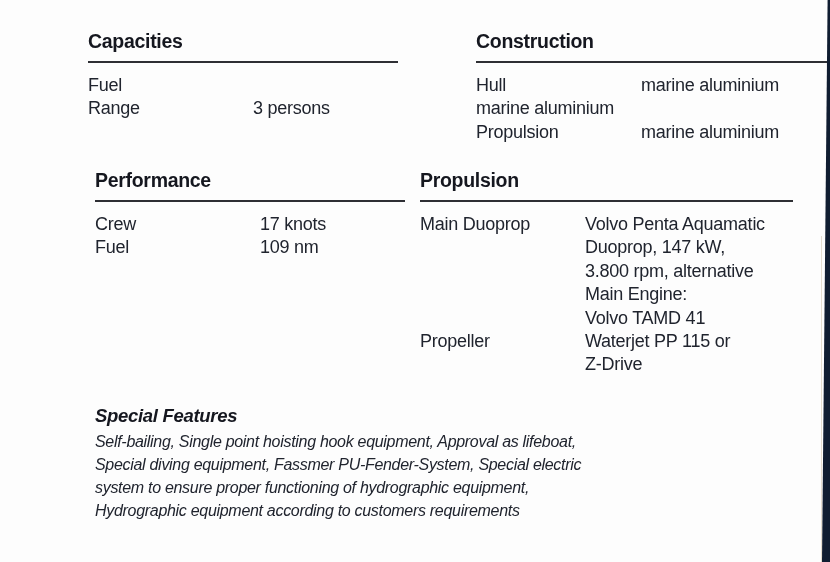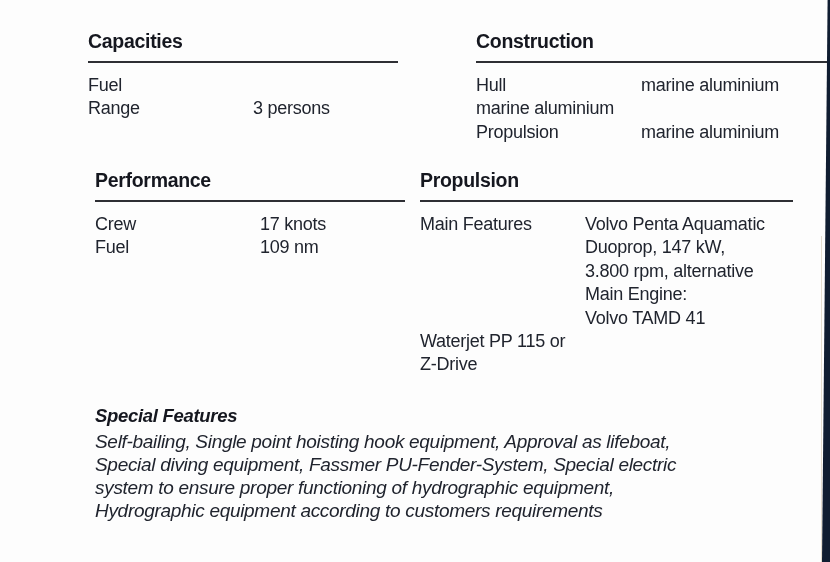--- a/index.html
+++ b/index.html
@@ -57,21 +57,21 @@
   .spec-value { white-space: pre-line; }
 
   #special { position: absolute; left: 95px; top: 405px; width: 625px; font-style: italic; }
   .sf-title {
     font-size: 18.5px; font-weight: bold;
     line-height: 22px; letter-spacing: -0.3px;
     color: #15171f;
   }
   .sf-text {
     margin-top: 3px;
-    font-size: 19px; line-height: 23px;
+    font-size: 16px; line-height: 23px;
     letter-spacing: -0.3px;
     color: #20242e;
     white-space: pre-line;
   }
 </style>
 </head>
 <body>
 
 <div class="page">
 
@@ -120,28 +120,29 @@
         <span class="spec-value">109 nm</span>
       </div>
     </div>
   </section>
 
   <section class="section" id="sec-propulsion">
     <div class="sec-title">Propulsion</div>
     <hr class="sec-rule">
     <div class="sec-rows">
       <div class="spec-row">
-        <span class="spec-label">Main Features</span>
+        <span class="spec-label">Main Duoprop</span>
         <span class="spec-value">Volvo Penta Aquamatic
 Duoprop, 147 kW,
 3.800 rpm, alternative
 Main Engine:
 Volvo TAMD 41</span>
       </div>
       <div class="spec-row">
+        <span class="spec-label">Propeller</span>
         <span class="spec-value">Waterjet PP 115 or
 Z-Drive</span>
       </div>
     </div>
   </section>
 
   <section class="section" id="special">
     <div class="sf-title">Special Features</div>
     <div class="sf-text">Self-bailing, Single point hoisting hook equipment, Approval as lifeboat,
 Special diving equipment, Fassmer PU-Fender-System, Special electric

